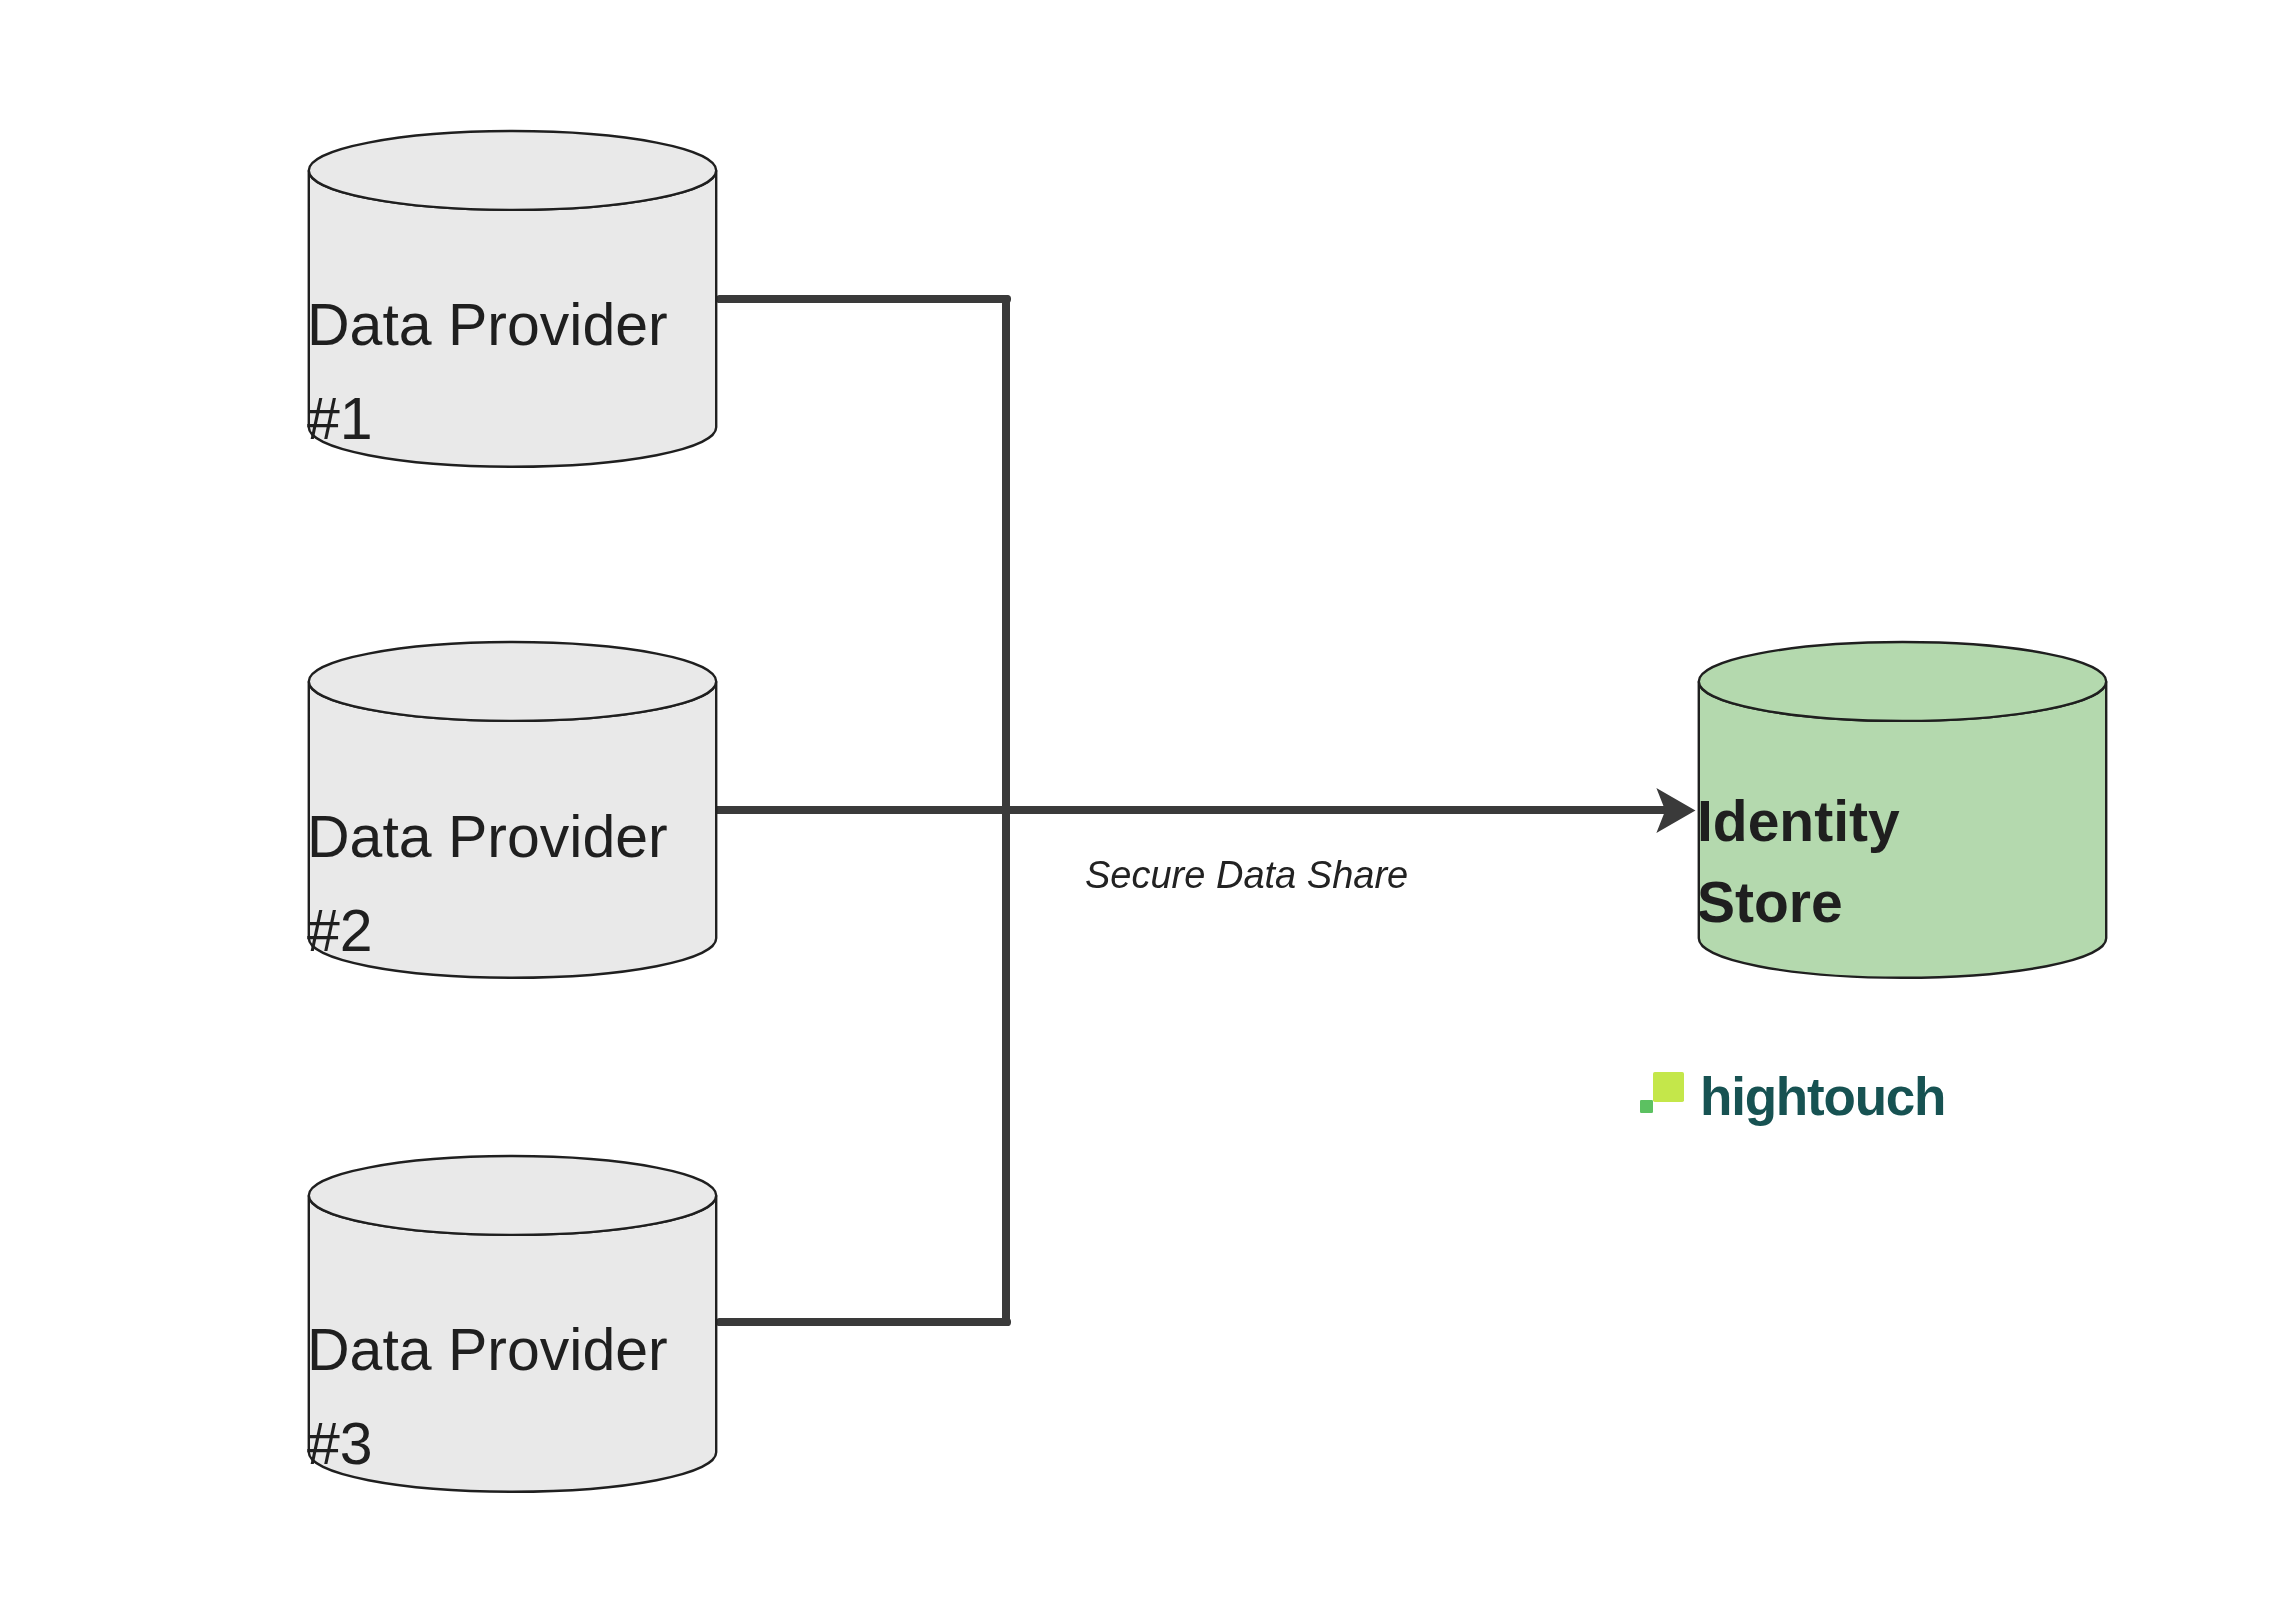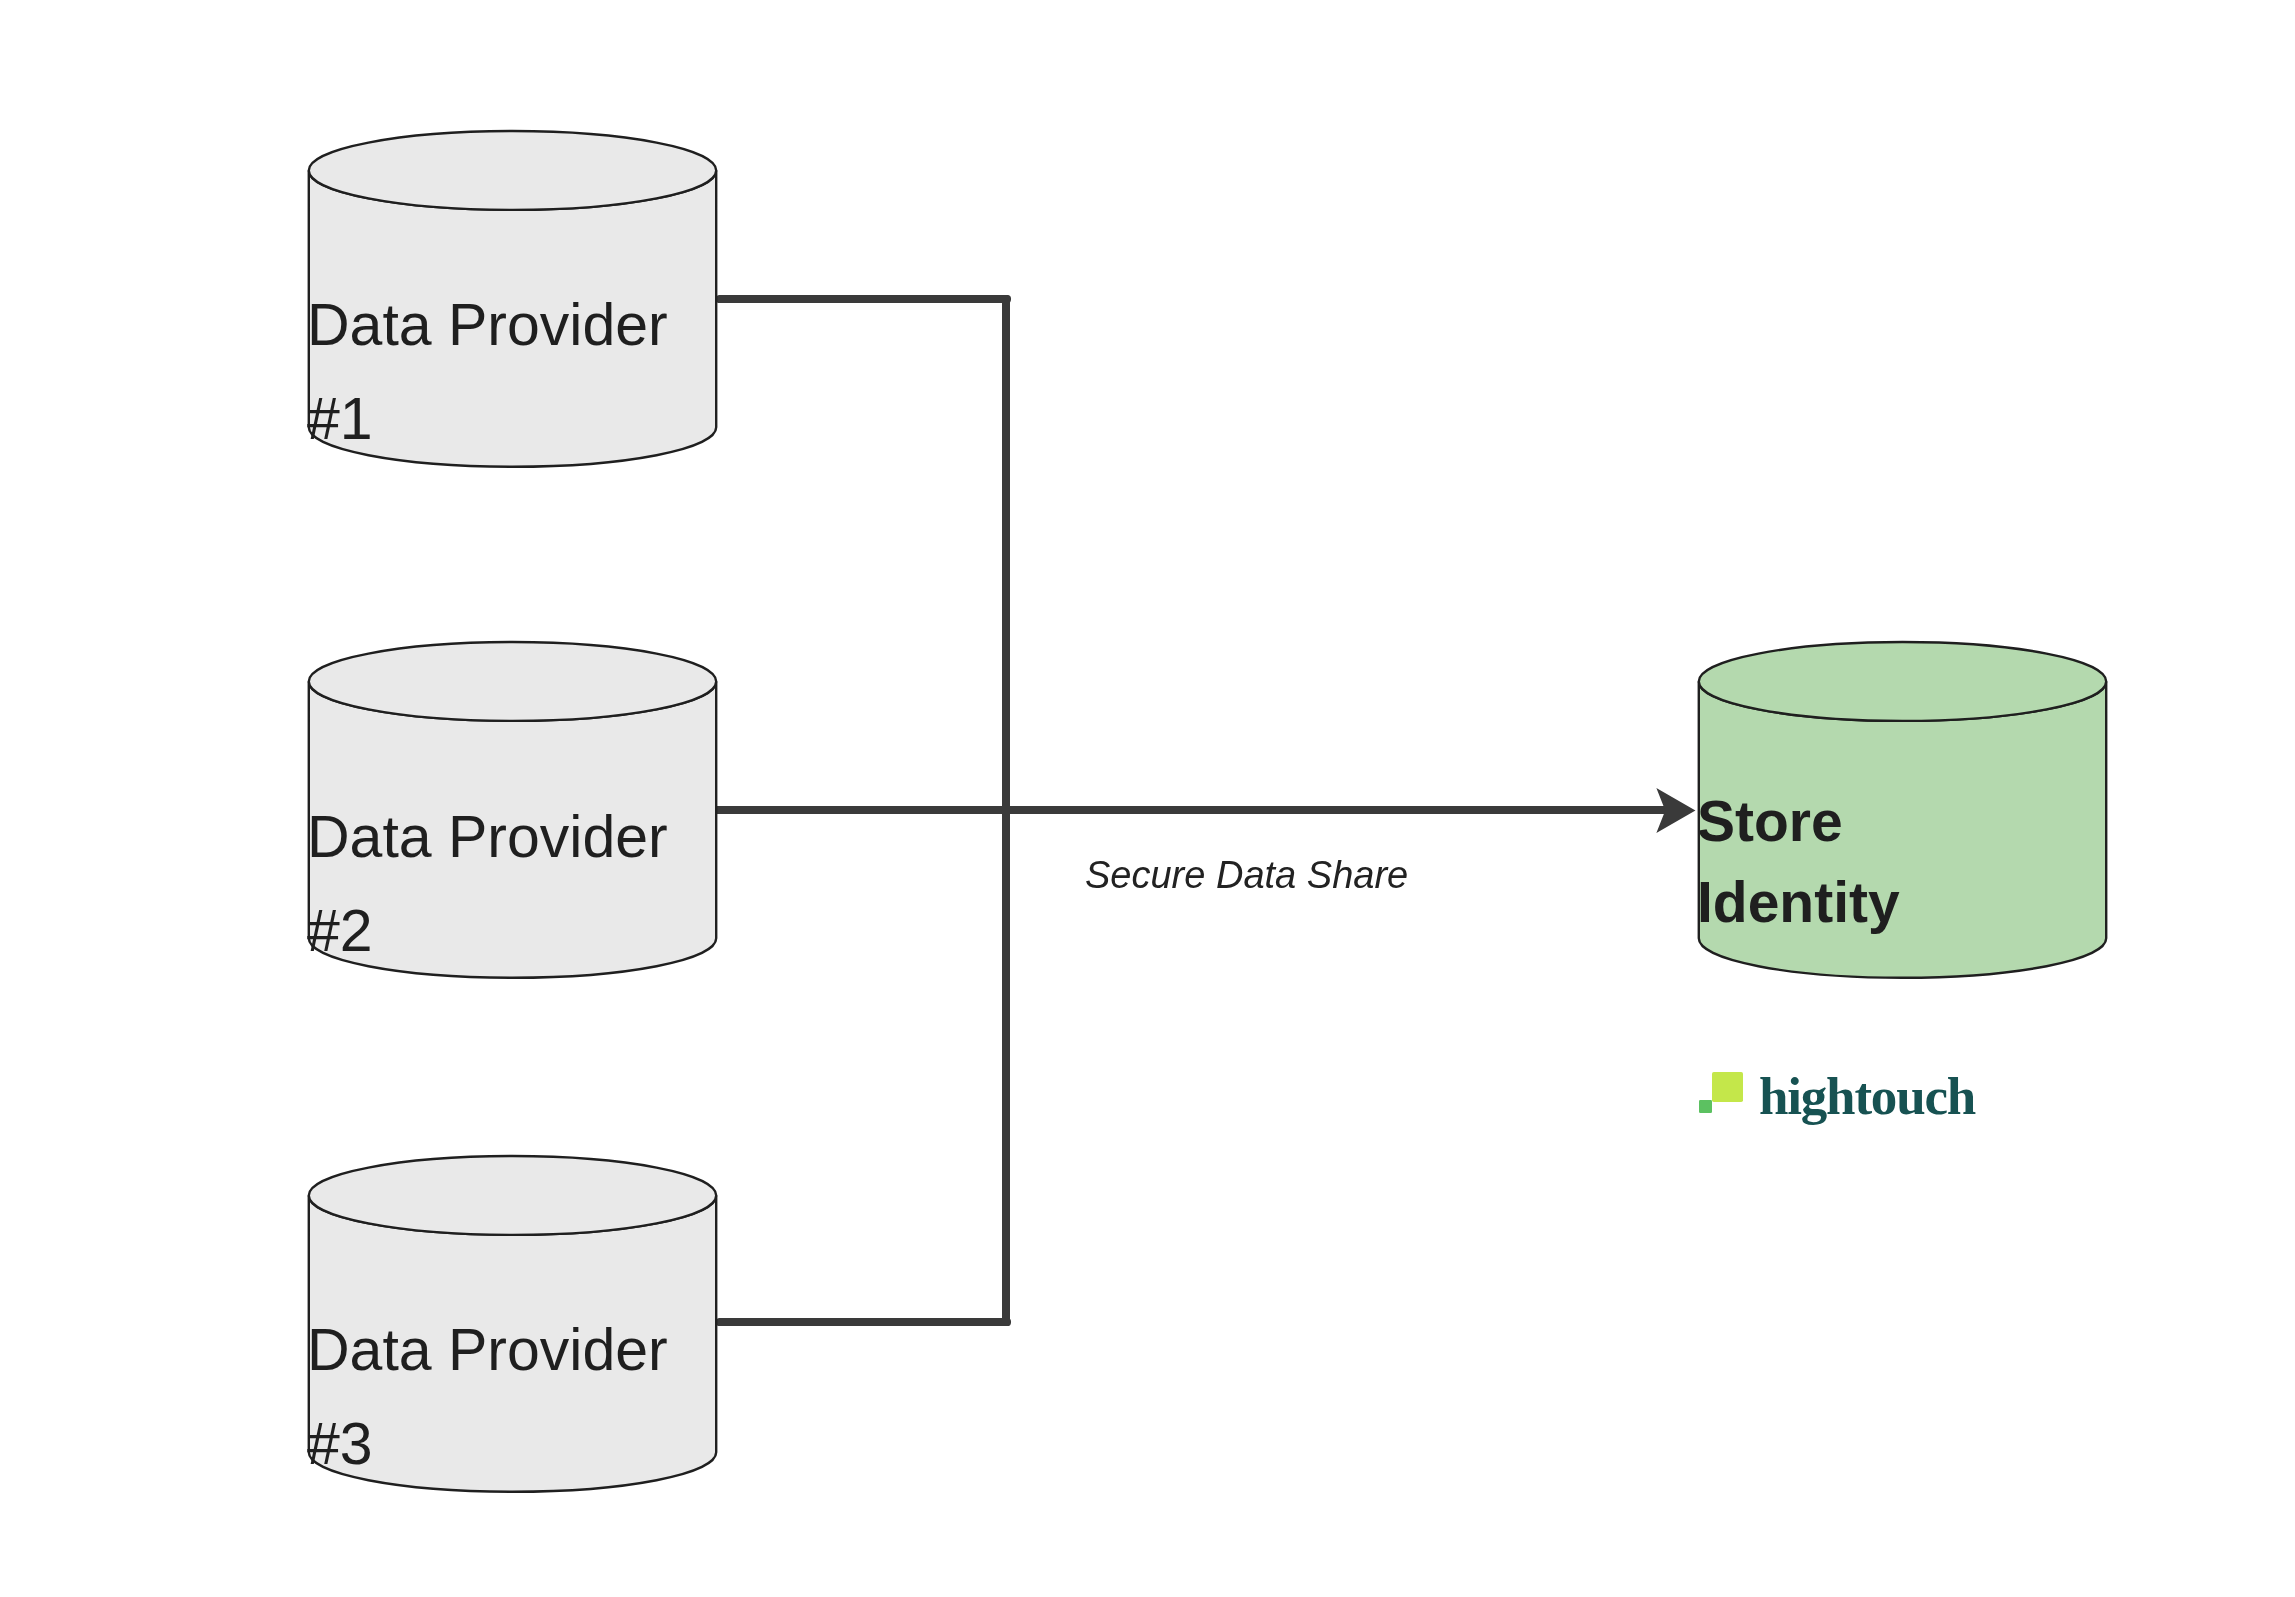--- a/index.html
+++ b/index.html
@@ -11,21 +11,21 @@
   .cyl-label{
     position:absolute;width:411px;text-align:left;
     color:#1f1f1f;font-size:59px;line-height:94px;white-space:nowrap;
   }
   .cyl-label.bold{font-weight:700;font-size:57px;line-height:81px;}
   .conn{position:absolute;background:#3a3a3a;border-radius:3.6px;}
   .edge-label{
     position:absolute;left:1085px;top:848px;width:478px;
     font-style:italic;font-size:38px;line-height:54px;color:#222222;
   }
-  .logo{position:absolute;left:1695px;top:1067px;width:335px;height:66px;font-family:Liberation Serif, serif;}
+  .logo{position:absolute;left:1636px;top:1067px;width:335px;height:66px;}
   .logo-sq-lg{position:absolute;left:16.7px;top:4.8px;width:31px;height:30px;border-radius:1.8px;}
   .logo-sq-sm{position:absolute;left:4.2px;top:33px;width:12.6px;height:12.6px;border-radius:1.2px;}
   .logo-text{
     position:absolute;left:64px;top:3px;font-size:53px;line-height:53px;
     font-weight:700;letter-spacing:-1.2px;white-space:nowrap;
   }
   svg{display:block;}
 </style>
 </head>
 <body>
@@ -65,22 +65,22 @@
   <div class="cyl-label" style="left: 307px; top: 1303px; color: rgb(31, 31, 31);">
     <div>Data Provider</div>
     <div>#3</div>
   </div>
 
   <svg class="cyl" style="left:1697px;top:640px;" viewBox="0 0 688 570">
     <path d="M3,69 L3,499 A341,66 0 0 0 685,499 L685,69 A341,66 0 0 1 3,69 Z" fill="#b4d9ae" stroke="#1f1f1f" stroke-width="4"></path>
     <ellipse cx="344" cy="69" rx="341" ry="66" fill="#b4d9ae" stroke="#1f1f1f" stroke-width="4"></ellipse>
   </svg>
   <div class="cyl-label bold" style="left: 1697px; top: 781px; color: rgb(31, 31, 31);">
+    <div>Identity</div>
     <div>Store</div>
-    <div>Identity</div>
   </div>
 
   <div class="edge-label">Secure Data Share</div>
 
   <div class="logo">
     <div style="position:absolute;left:0;top:0;width:54px;height:54px;">
       <div class="logo-sq-lg" style="background: rgb(196, 231, 74);"></div>
       <div class="logo-sq-sm" style="background: rgb(92, 193, 97);"></div>
     </div>
     <div class="logo-text" style="color: rgb(23, 82, 82);">hightouch</div>

